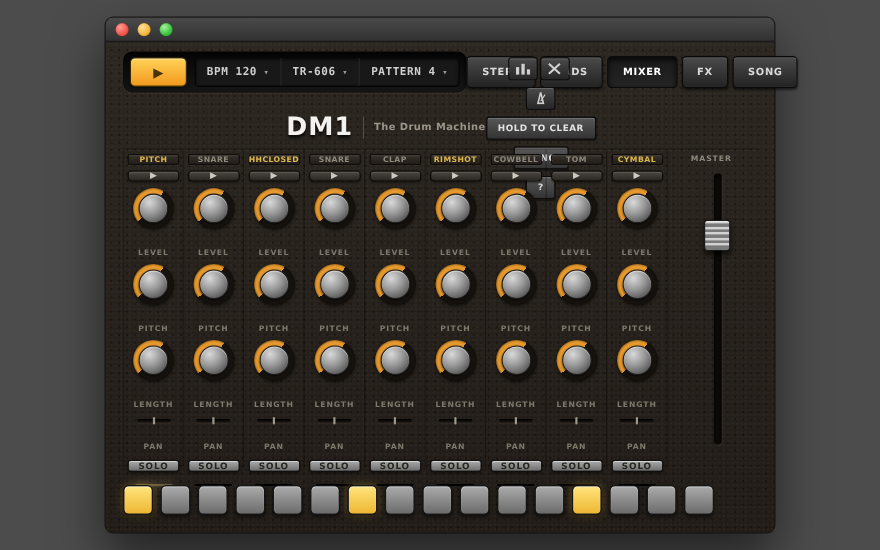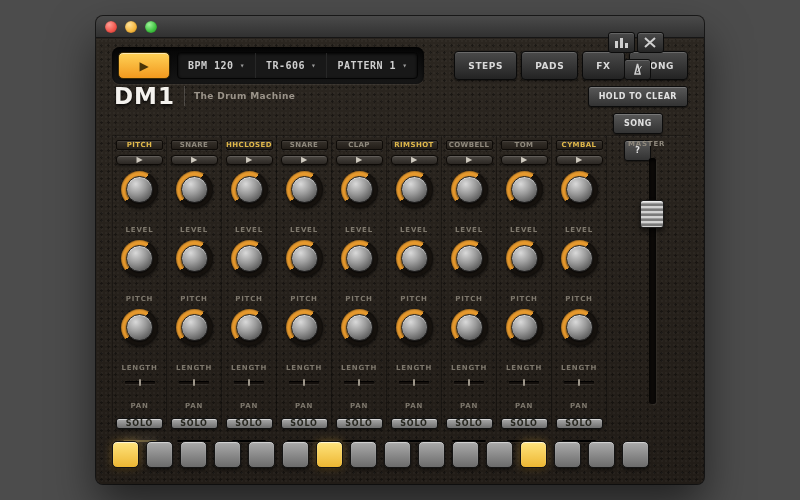--- a/index.html
+++ b/index.html
@@ -84,22 +84,22 @@
     display:flex; align-items:center; cursor:pointer;
   }
   .tab.active {
     background:linear-gradient(#1a1a1a,#242424);
     box-shadow:inset 0 2px 5px rgba(0,0,0,.85);
     color:#ffffff;
   }
 
   
   .header-row {
-    position:absolute; top:40px; left:18px; right:16px; height:34px;
-    display:flex; justify-content:space-between; align-items:center;
+    position:absolute; top:60px; left:18px; right:16px; height:34px;
+    display:flex; justify-content:center; align-items:center;
   }
   .brand { display:flex; align-items:center; }
   .logo { font-size:23px; font-weight:bold; color:#f4f2ee; letter-spacing:1px; text-shadow:0 2px 3px rgba(0,0,0,.8); }
   .brand-sep { width:1px; height:20px; background:rgba(255,255,255,.18); margin:0 9px; }
   .tagline { font-size:9px; font-weight:bold; color:#9b948a; letter-spacing:.4px; }
 
   .header-buttons { display:flex; align-items:center; gap:6px;flex-direction:column; }
   .seg { display:flex; gap:2px; margin-right:4px; }
   .icon-btn {
     width:27px; height:21px; border-radius:3px; border:1px solid #0c0c0c; padding:0;
@@ -239,28 +239,29 @@
           <div class="lcd" id="dropdowns">
               <div class="dd-item">
                 <span>BPM 120</span>
                 <span class="caret">▾</span>
               </div>
               <div class="dd-item">
                 <span>TR-606</span>
                 <span class="caret">▾</span>
               </div>
               <div class="dd-item">
-                <span>PATTERN 1</span>
+                <span>PATTERN 4</span>
                 <span class="caret">▾</span>
               </div>
             </div>
         </div>
         <div class="tabs" id="tabs">
             <button class="tab">STEPS</button>
             <button class="tab">PADS</button>
+            <button class="tab active">MIXER</button>
             <button class="tab">FX</button>
             <button class="tab">SONG</button>
           </div>
       </div>
 
       <div class="header-row">
         <div class="brand">
           <span class="logo">DM1</span>
           <span class="brand-sep"></span>
           <span class="tagline">The Drum Machine</span>

